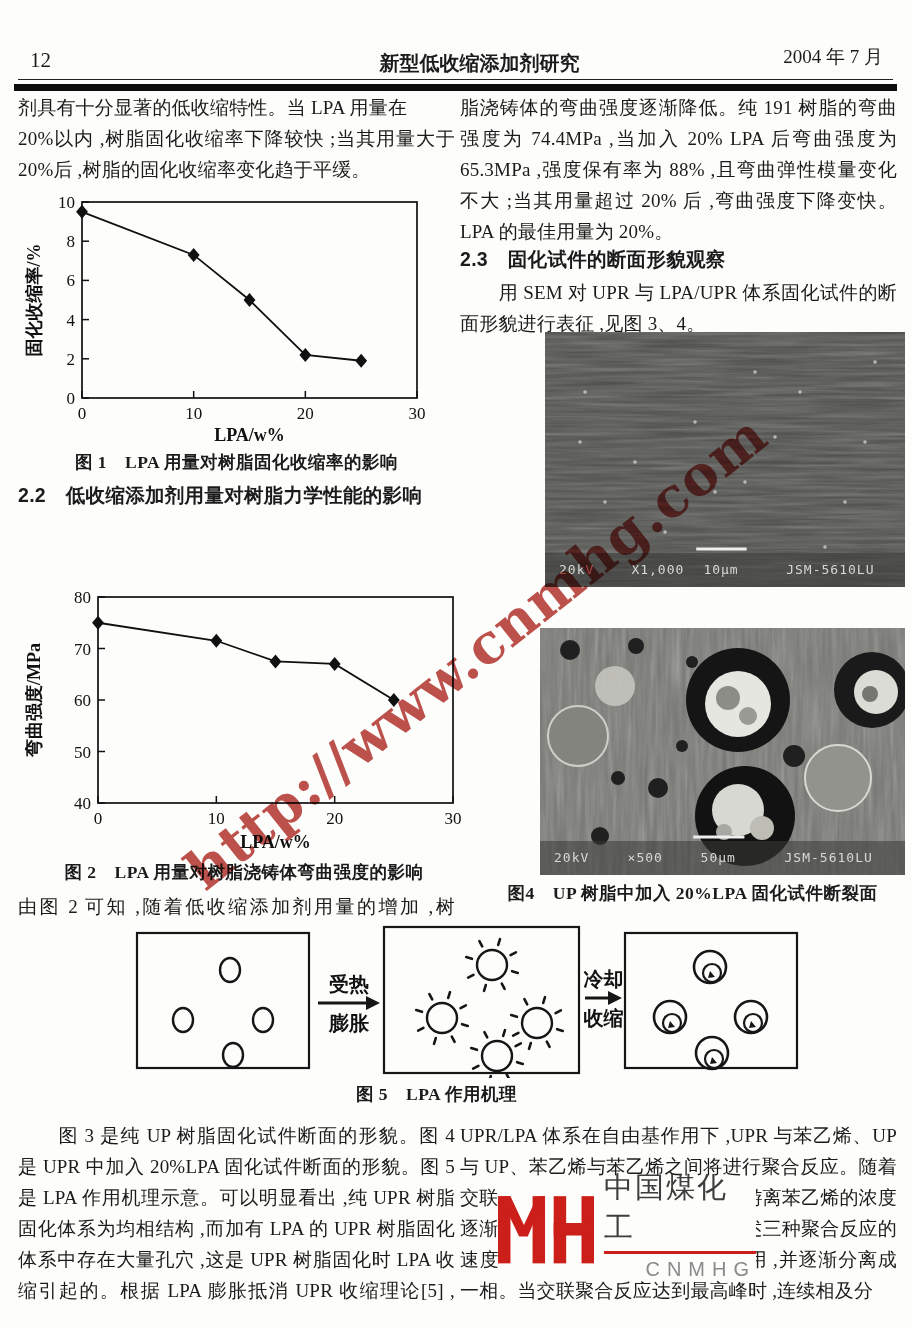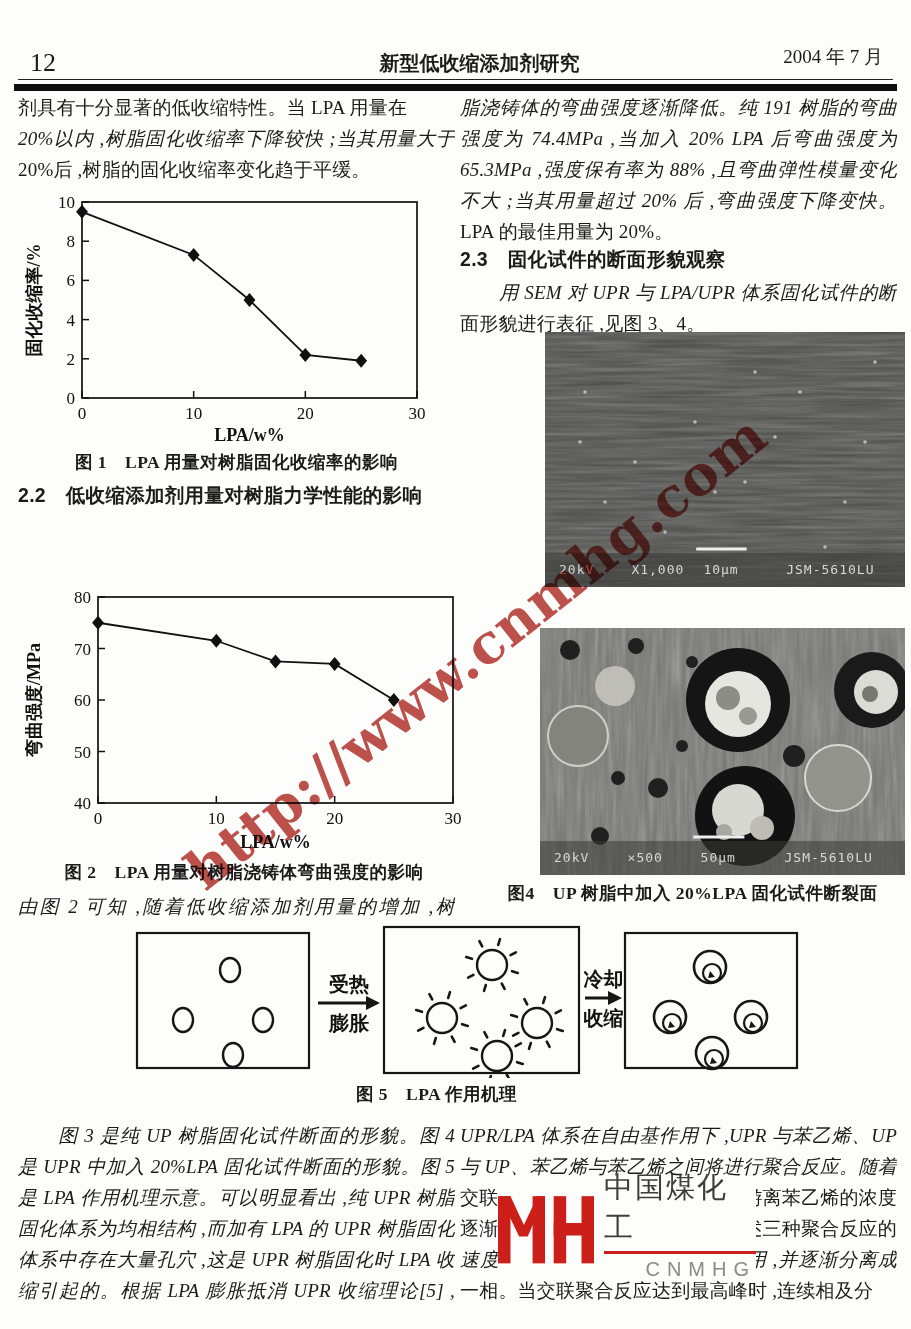--- a/index.html
+++ b/index.html
@@ -1,27 +1,27 @@
 <!DOCTYPE html>
 <html><head>
 <meta charset="utf-8">
 <style>
   html,body{margin:0;padding:0;background:#e8e8e8;}
   .page{position:relative;width:911px;height:1329px;background:#fdfdfb;margin:0 auto;
         font-family:"Liberation Serif","DejaVu Serif",serif;color:#1b1b1b;overflow:hidden;}
   
-  .hdr-num{position:absolute;left:30px;top:48px;font-size:26px;}
+  .hdr-num{position:absolute;left:30px;top:48px;font-size:21px;}
   .hdr-title{position:absolute;left:0;right:0;top:50px;text-align:center;font-size:20px;font-weight:600;padding-left:48px;}
   .hdr-date{position:absolute;right:28px;top:44px;font-size:19px;}
   .rule-thin{position:absolute;left:18px;right:18px;top:79px;height:1px;background:#222;}
   .rule-thick{position:absolute;left:14px;right:14px;top:84px;height:7px;background:#0d0d0d;}
   
   .col{position:absolute;width:437px;font-size:19px;}
   .tl{height:31px;line-height:31px;white-space:nowrap;text-align:left;letter-spacing:.2px;}
-  .tl.fill{text-align:justify;text-align-last:justify;white-space:normal;overflow:hidden;font-style:italic;}
+  .tl.fill{text-align:justify;text-align-last:justify;white-space:normal;overflow:hidden;}
   .tl.split{display:flex;justify-content:space-between;}
   .heading{position:absolute;font-size:19.5px;font-weight:700;letter-spacing:.3px;
            font-family:"Liberation Sans","DejaVu Sans",sans-serif;}
   .caption{position:absolute;font-size:17.5px;font-weight:600;text-align:center;
            font-family:Liberation Serif, serif;letter-spacing:.5px;}
   
   .chart{position:absolute;}
   .chart text.tick{font-size:17px;font-family:"Liberation Serif","DejaVu Serif",serif;fill:#111;}
   .chart text.axlabel{font-size:18px;font-weight:700;font-family:"Liberation Serif","DejaVu Serif",serif;fill:#111;}
   

